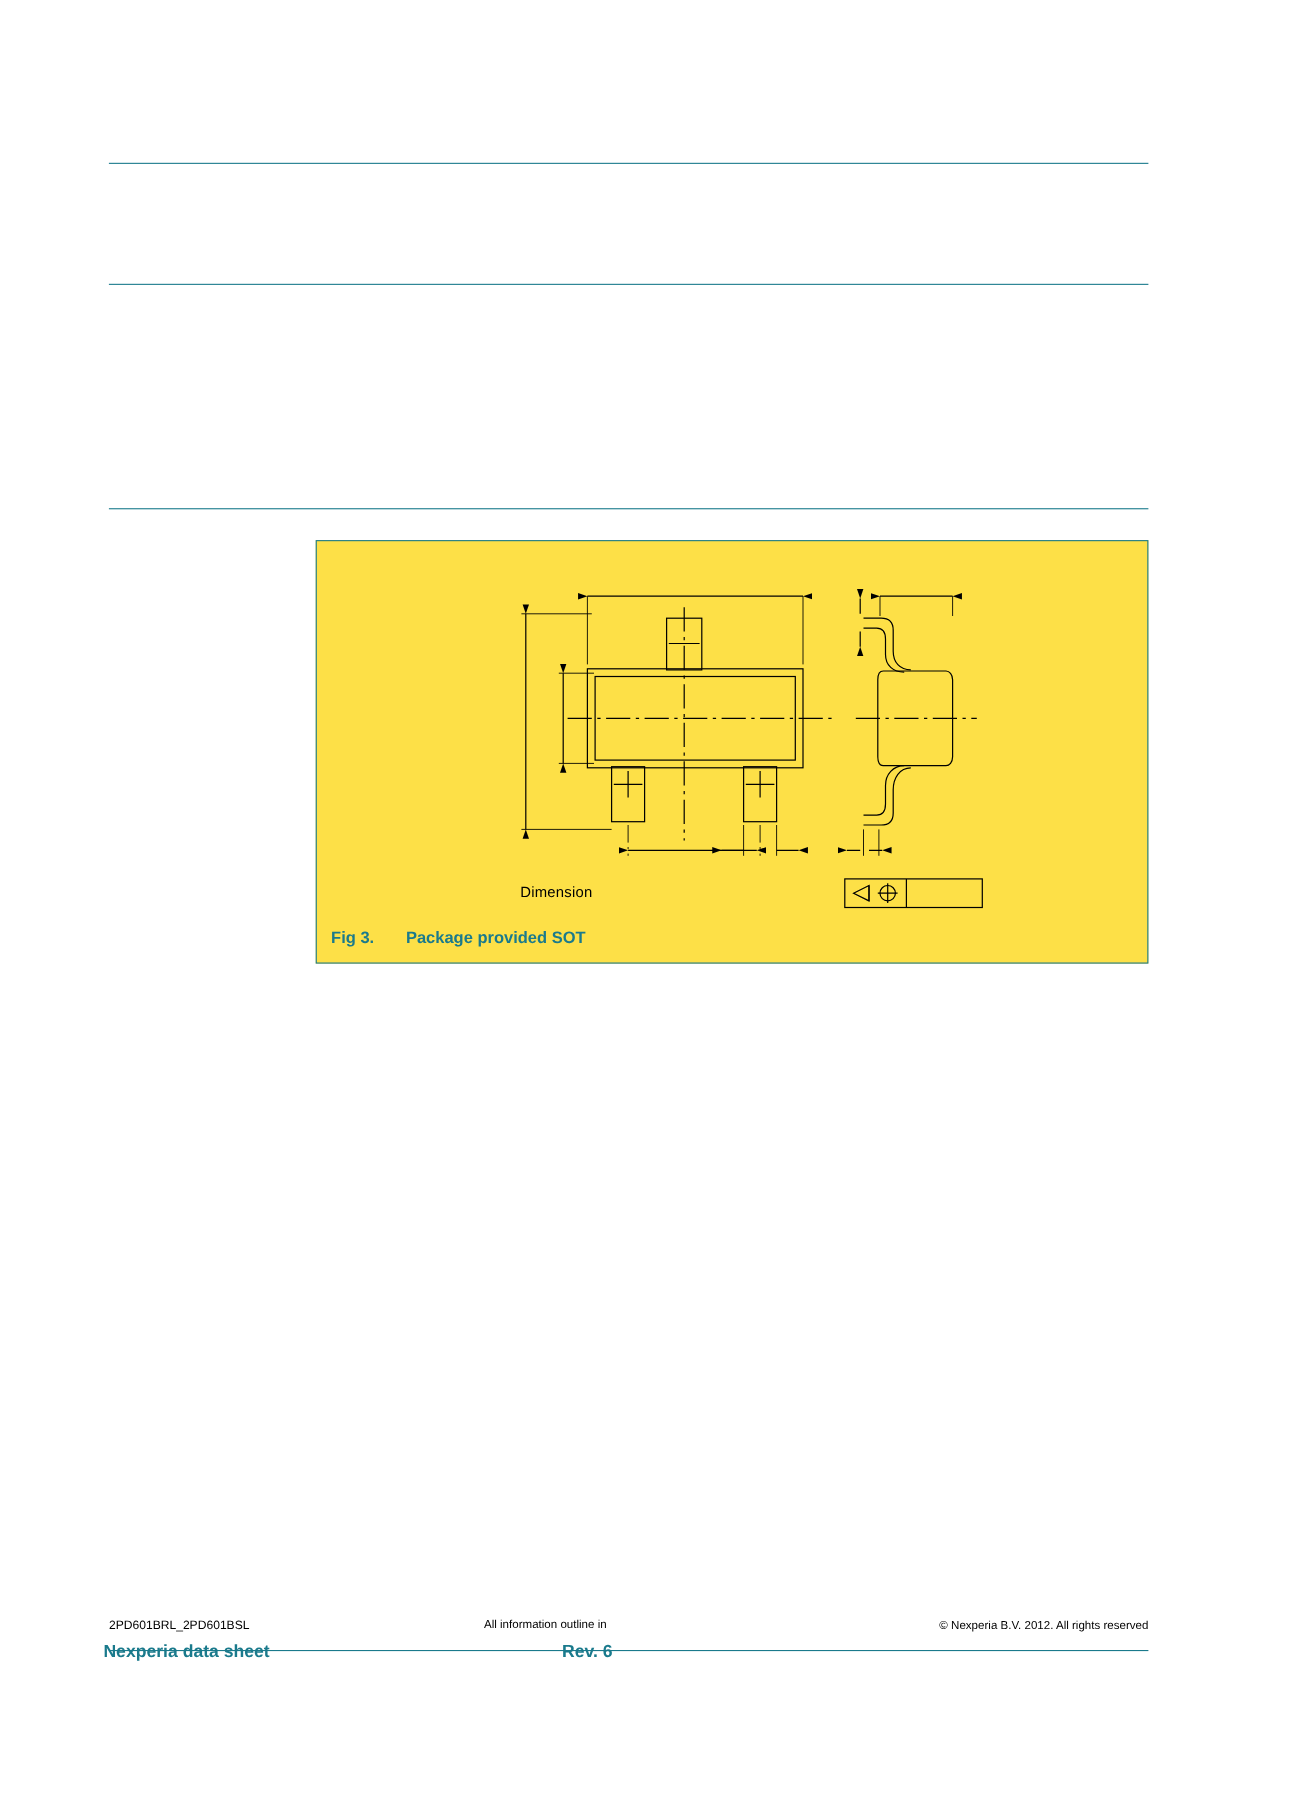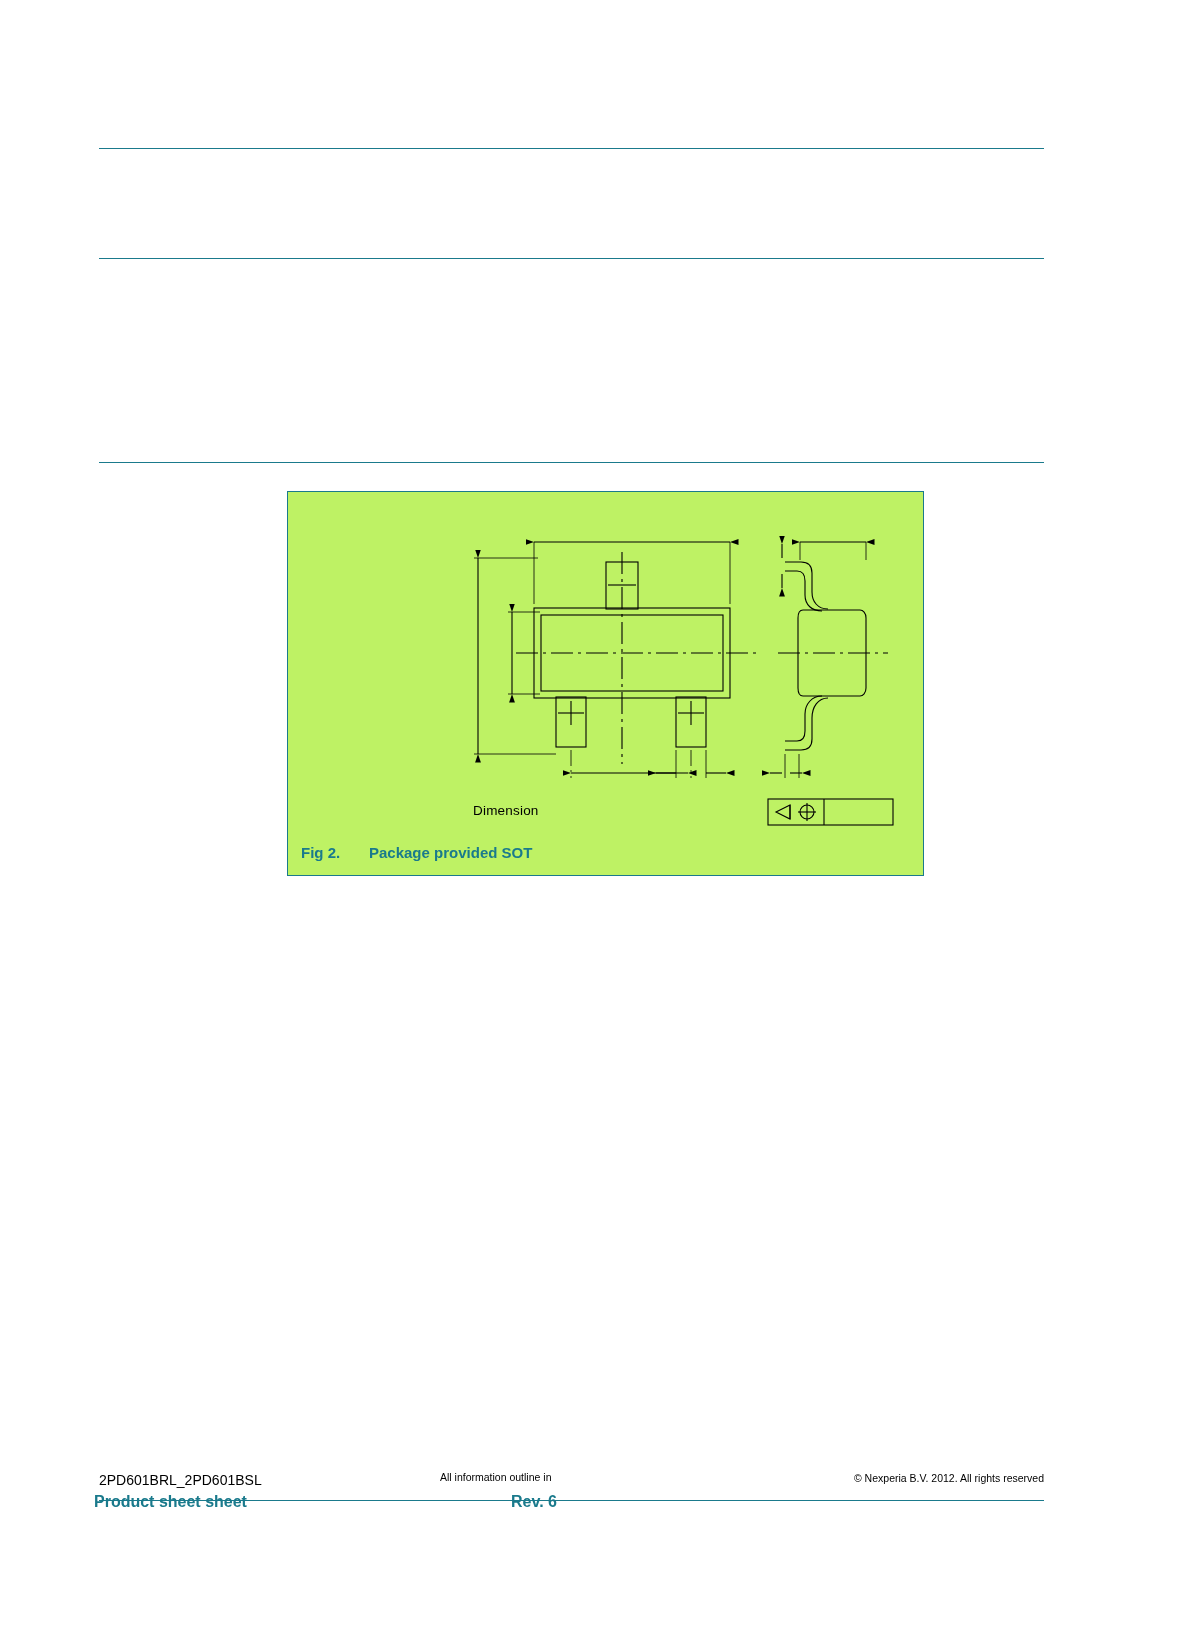--- a/index.html
+++ b/index.html
@@ -33,25 +33,25 @@
   }
   .rule.r1 { top: 148px; }
   .rule.r2 { top: 258px; }
   .rule.r3 { top: 462px; }
 
   
   .figure-box {
     position: absolute;
     left: 287px;
     top: 491px;
-    width: 637px;
+    width: 757px;
     height: 385px;
     border: 1px solid #1a7a8c;
     box-sizing: border-box;
-    background: #bef264;
+    background: #fde047;
   }
 
   .figure-drawing {
     position: absolute;
     left: 0;
     top: 0;
     width: 755px;
     height: 340px;
   }
 
@@ -81,21 +81,21 @@
     left: 99px;
     top: 1500px;
     width: 945px;
     height: 1px;
     background: #1a7a8c;
   }
   .footer-left-id {
     position: absolute;
     left: 99px;
     top: 1472px;
-    font-size: 14px;
+    font-size: 11px;
     color: #000000;
   }
   .footer-center-note {
     position: absolute;
     left: 440px;
     top: 1471px;
     font-size: 10.5px;
     color: #000000;
   }
   .footer-right-copy {
@@ -217,24 +217,24 @@
 
         <circle cx="519" cy="320" r="7"></circle>
         <line x1="510" y1="320" x2="528" y2="320"></line>
         <line x1="519" y1="311" x2="519" y2="329"></line>
       </g>
     </svg>
 
     <div class="dimension-label">Dimension</div>
 
     <div class="fig-caption">
-      <span class="fig-num">Fig 2.</span><span>Package provided SOT</span>
+      <span class="fig-num">Fig 3.</span><span>Package provided SOT</span>
     </div>
   </div>
 
   <div class="footer-left-id">2PD601BRL_2PD601BSL</div>
   <div class="footer-center-note">All information outline in</div>
   <div class="footer-right-copy">© Nexperia B.V. 2012. All rights reserved</div>
   <div class="footer-rule"></div>
-  <div class="footer-datasheet">Product sheet sheet</div>
+  <div class="footer-datasheet">Nexperia data sheet</div>
   <div class="footer-rev">Rev. 6</div>
 
 </div>
 
 </body></html>

